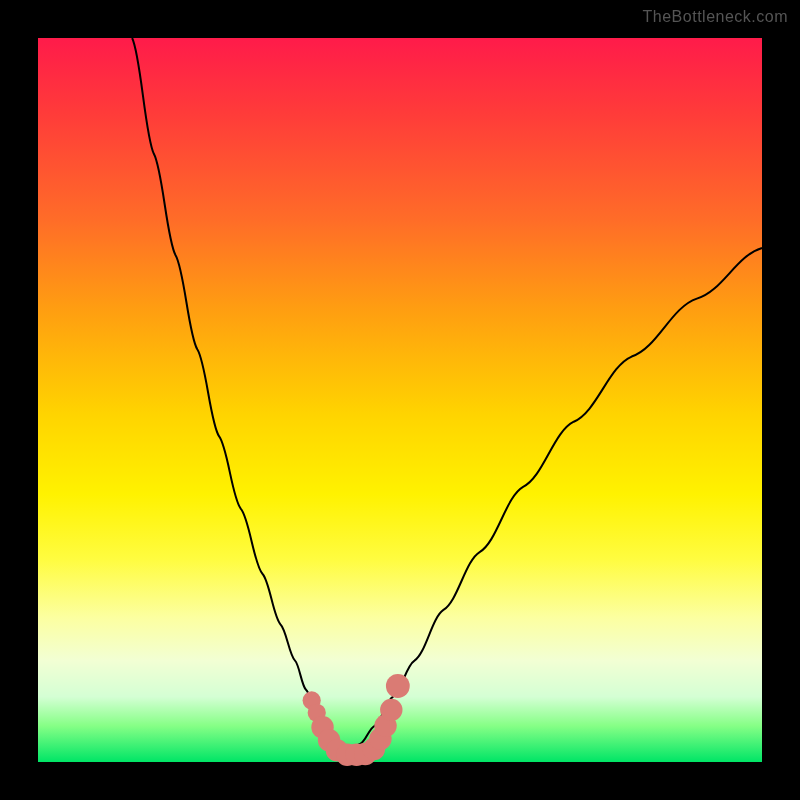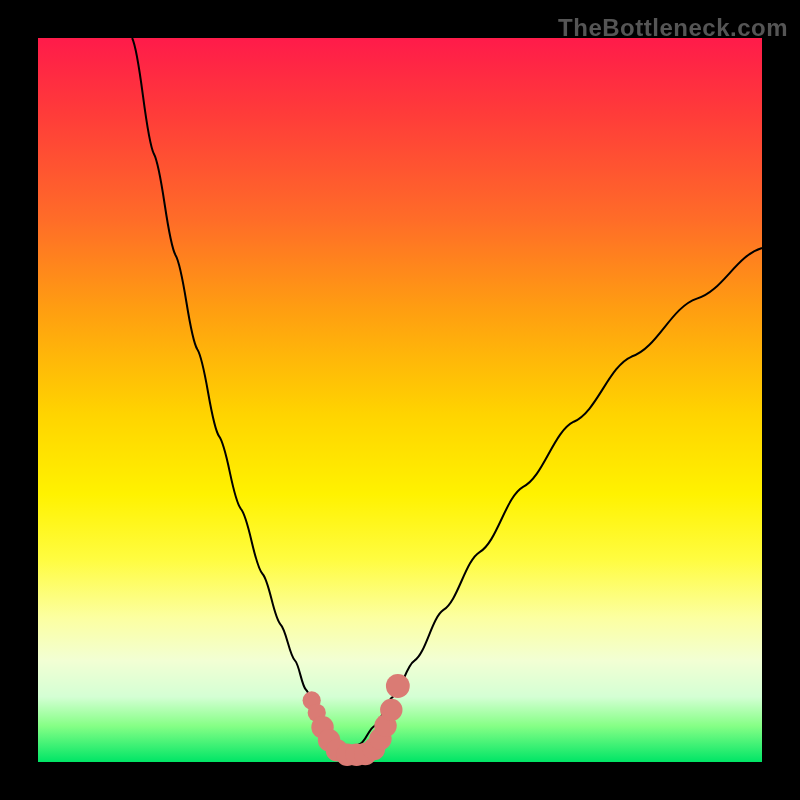--- a/index.html
+++ b/index.html
@@ -33,25 +33,25 @@
       #fffc40 72%,
       #fcffa0 80%,
       #f2ffd4 86%,
       #d4ffd4 91%,
       #86ff86 95%,
       #00e566 100%
     );
   }
   .watermark {
     position: absolute;
-    top: 14px;
+    top: 8px;
     right: 12px;
     color: #555;
-    font-size: 24px;
-    font-weight: 700;
+    font-size: 16px;
+    font-weight: 400;
     letter-spacing: 0.5px;
     user-select: none;
   }
   svg.overlay {
     position: absolute;
     left: 0;
     top: 0;
     width: 724px;
     height: 724px;
     overflow: visible;

